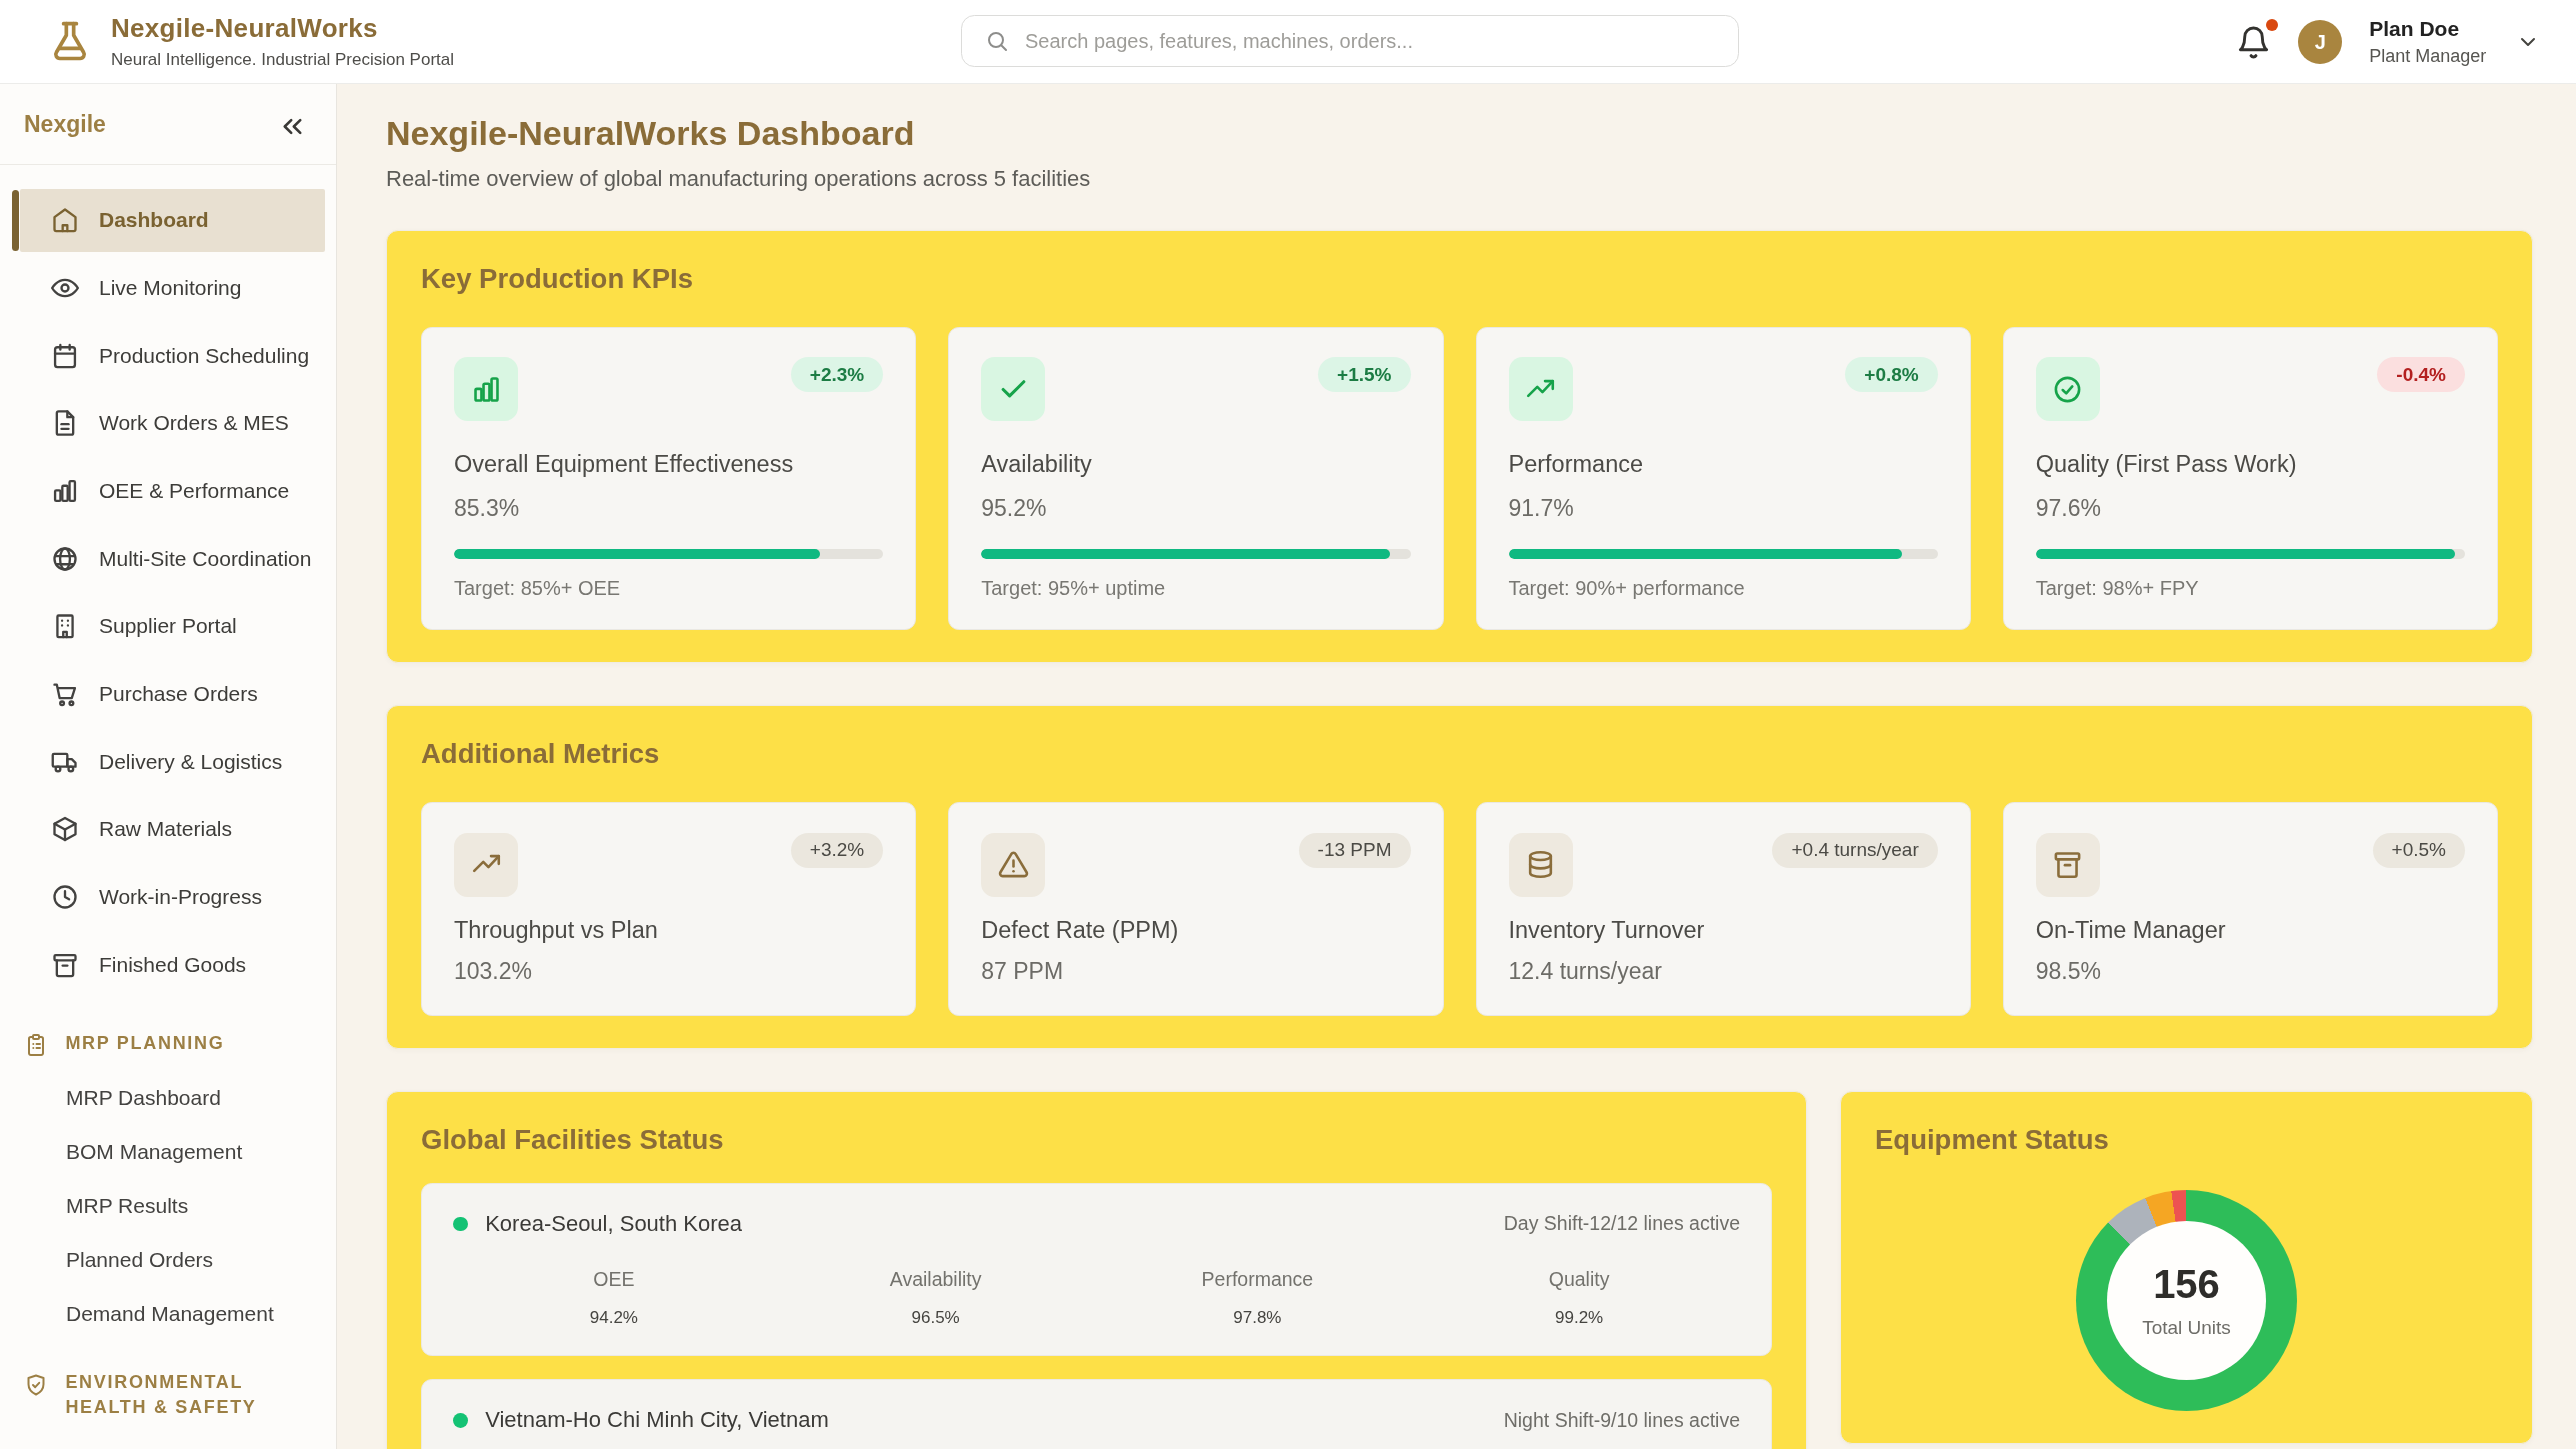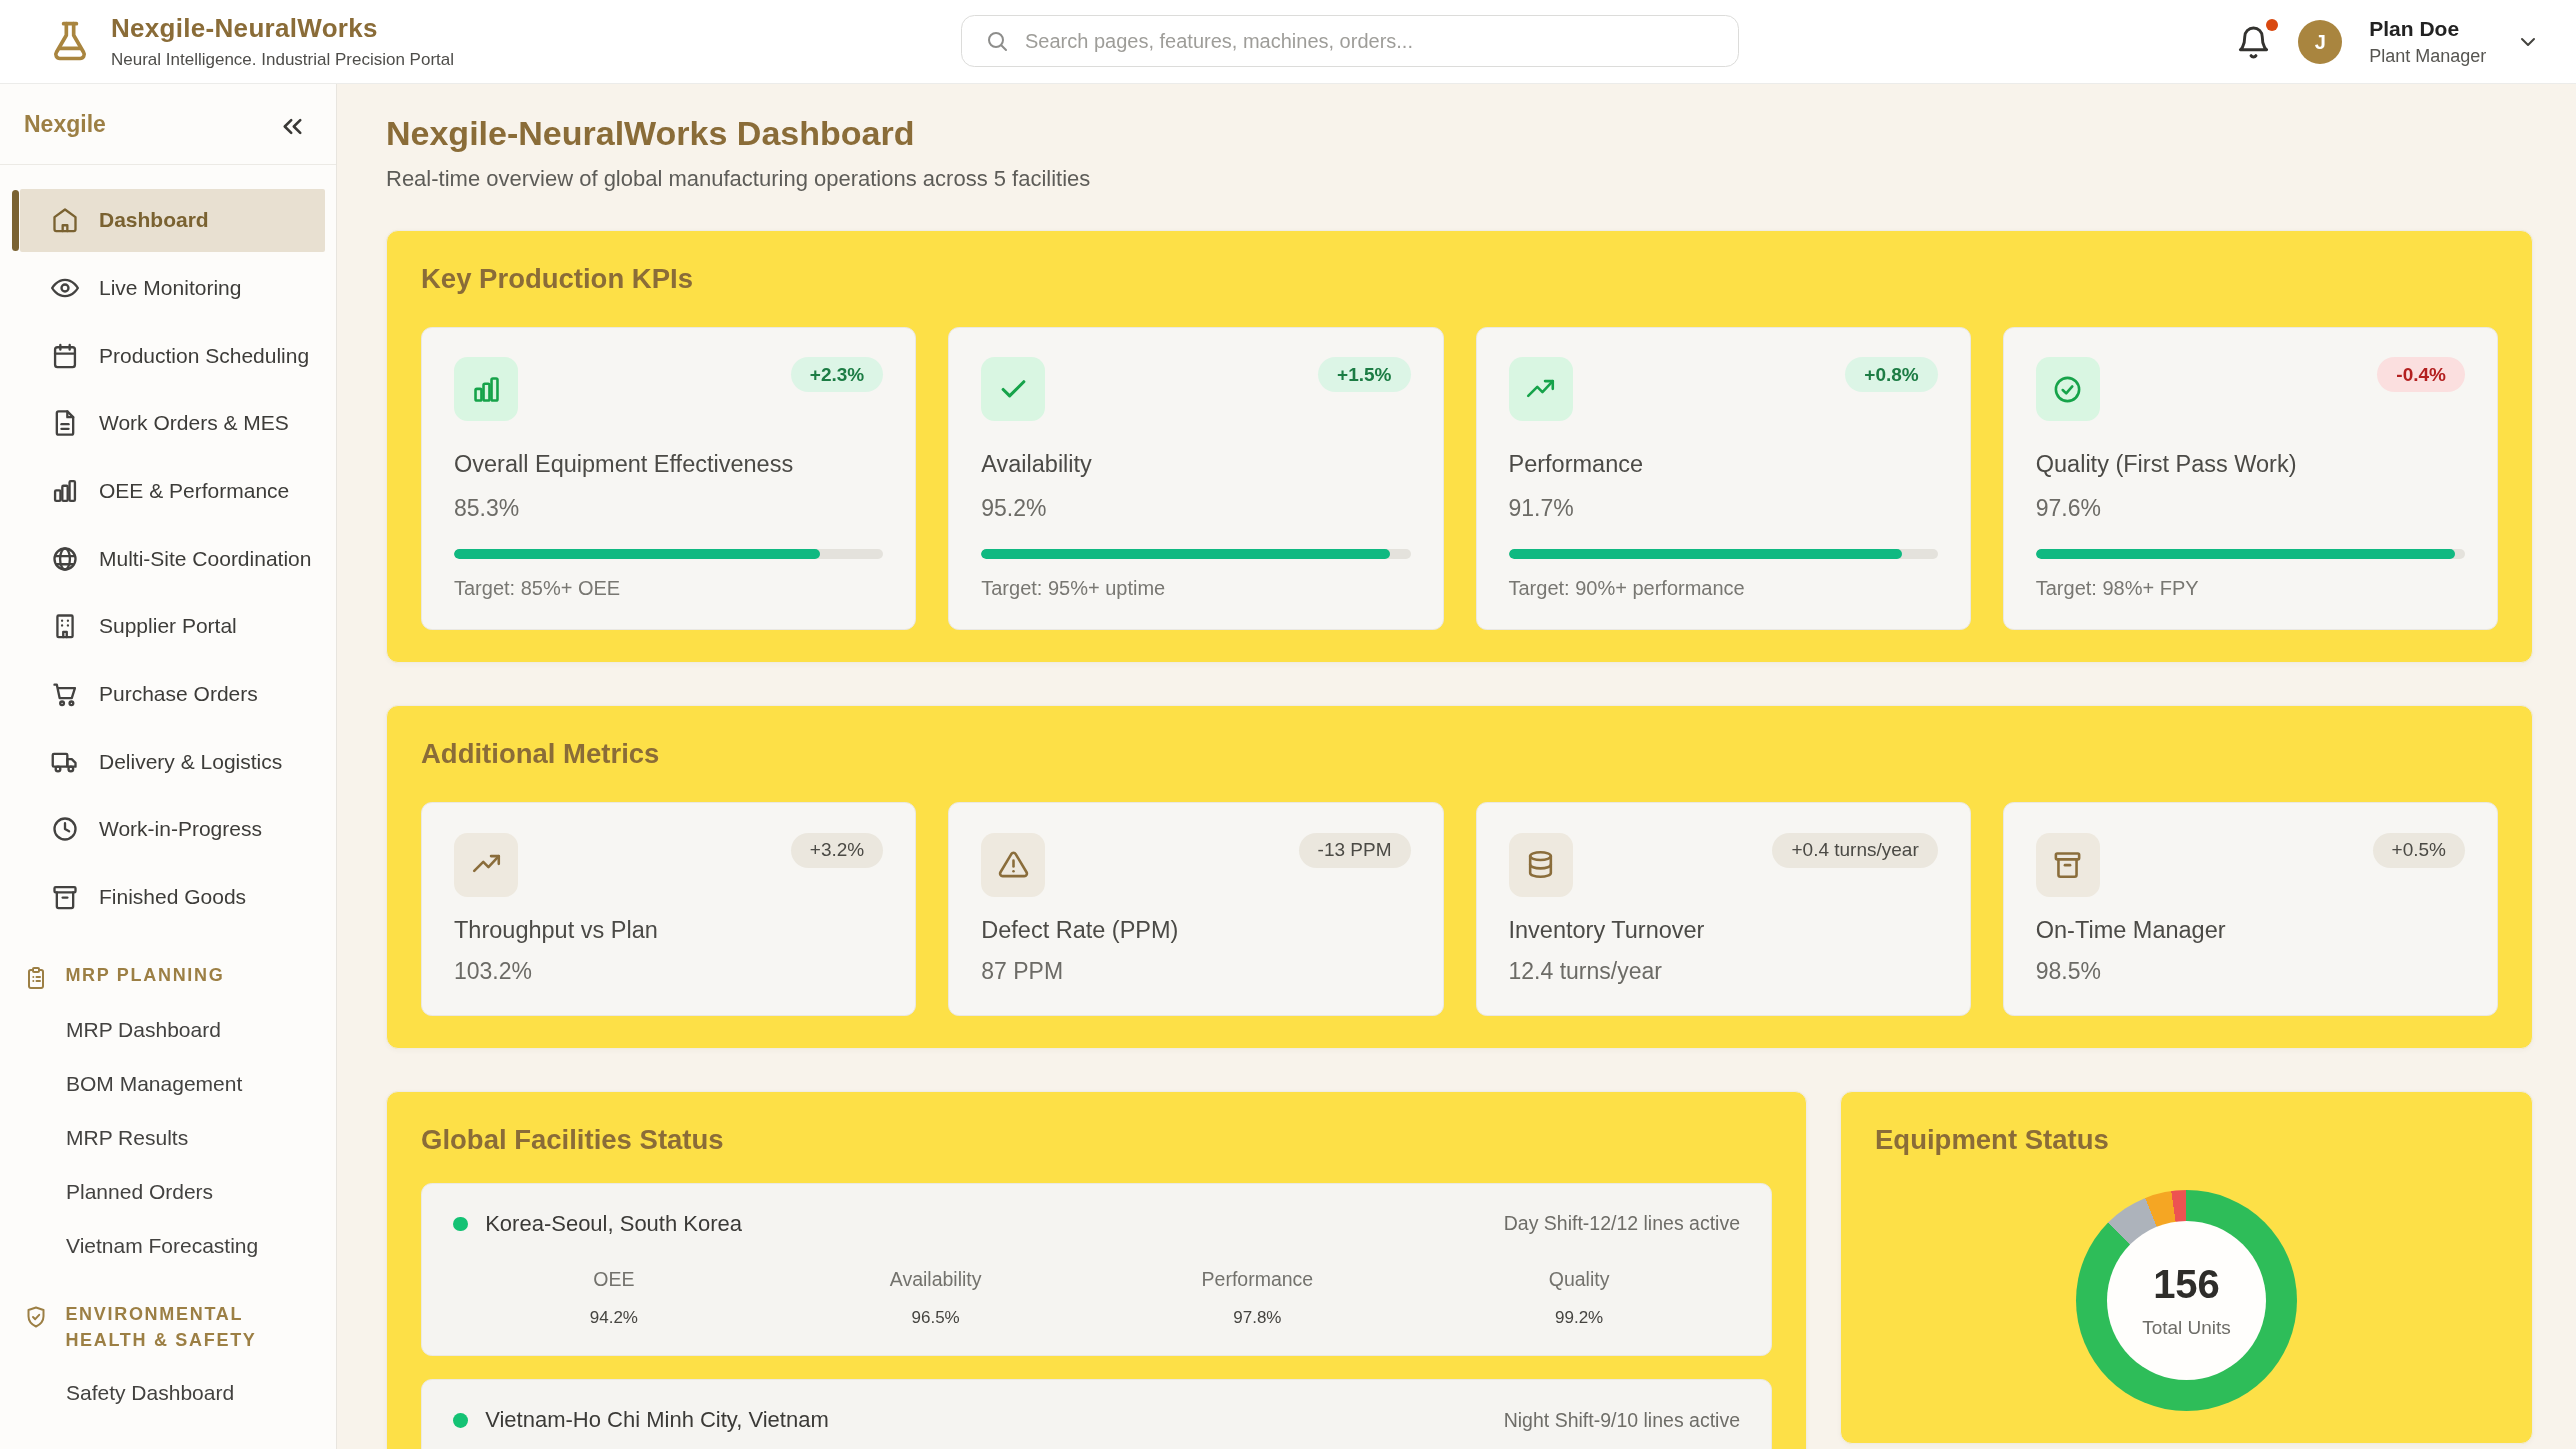--- a/index.html
+++ b/index.html
@@ -273,20 +273,30 @@
             <path d="M14 9.5h3.8l3.2 3.2V16h-7z"></path>
             <circle cx="6" cy="18" r="2"></circle>
             <circle cx="17" cy="18" r="2"></circle>
           </svg>
         </span>
         <span class="nav-label">Delivery &amp; Logistics</span>
       </div>
       <div class="nav-item">
         <span class="nav-icon">
           <svg viewBox="0 0 24 24" fill="none" stroke="currentColor" stroke-width="2" stroke-linecap="round" stroke-linejoin="round">
+            <path d="M21 7.5 12 2.5 3 7.5v9l9 5 9-5z"></path>
+            <path d="M3 7.5l9 5 9-5"></path>
+            <line x1="12" y1="12.5" x2="12" y2="21.5"></line>
+          </svg>
+        </span>
+        <span class="nav-label">Raw Materials</span>
+      </div>
+      <div class="nav-item">
+        <span class="nav-icon">
+          <svg viewBox="0 0 24 24" fill="none" stroke="currentColor" stroke-width="2" stroke-linecap="round" stroke-linejoin="round">
             <circle cx="12" cy="12" r="9"></circle>
             <polyline points="12 7 12 12 15.5 14"></polyline>
           </svg>
         </span>
         <span class="nav-label">Work-in-Progress</span>
       </div>
       <div class="nav-item">
         <span class="nav-icon">
           <svg viewBox="0 0 24 24" fill="none" stroke="currentColor" stroke-width="2" stroke-linecap="round" stroke-linejoin="round">
             <rect x="3" y="3.5" width="18" height="4.5" rx="1"></rect>
@@ -303,21 +313,21 @@
             <rect x="9" y="2" width="6" height="4" rx="1"></rect>
             <path d="M9.3 11h.01M9.3 15h.01M12.5 11h3.5M12.5 15h3.5"></path>
           </svg>
         </span>
         <span class="section-label">MRP PLANNING</span>
       </div>
       <div class="sub-item">MRP Dashboard</div>
       <div class="sub-item">BOM Management</div>
       <div class="sub-item">MRP Results</div>
       <div class="sub-item">Planned Orders</div>
-      <div class="sub-item">Vietnam Forecasting</div>
+      <div class="sub-item">Demand Management</div>
       <div class="section-head">
         <span class="nav-icon">
           <svg viewBox="0 0 24 24" fill="none" stroke="currentColor" stroke-width="2" stroke-linecap="round" stroke-linejoin="round">
             <path d="M12 2.5 19.5 5v6.2c0 4.8-3.2 8.2-7.5 10.3-4.3-2.1-7.5-5.5-7.5-10.3V5z"></path>
             <polyline points="9 12 11.2 14.2 15.2 9.8"></polyline>
           </svg>
         </span>
         <span class="section-label">ENVIRONMENTAL HEALTH &amp; SAFETY</span>
       </div>
       <div class="sub-item">Safety Dashboard</div>

